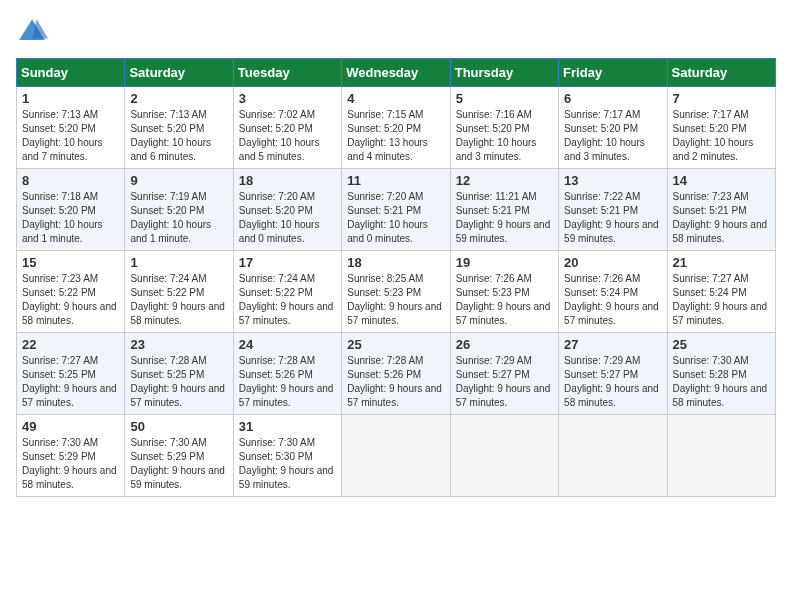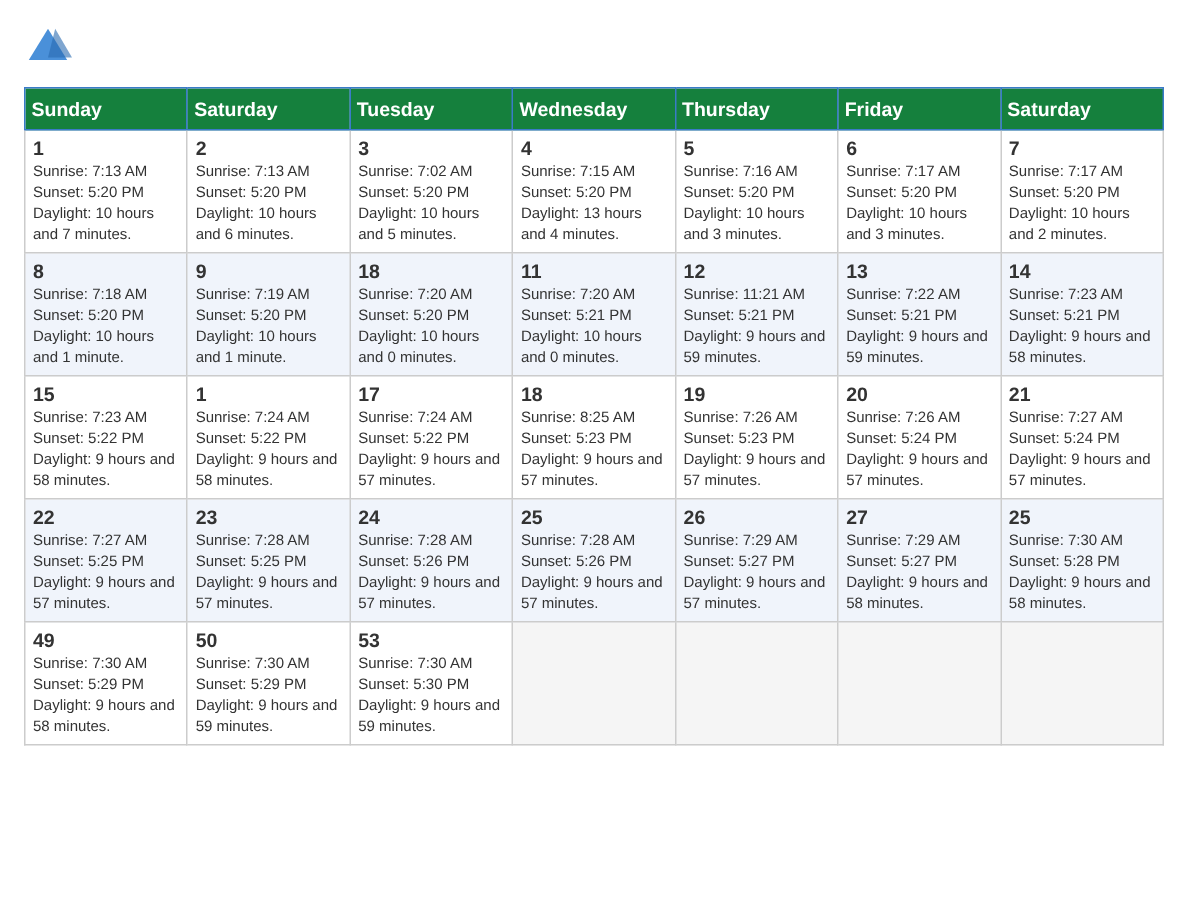--- a/index.html
+++ b/index.html
@@ -251,21 +251,21 @@
       <tr>
         <td>
           <span class="day-num">49</span>
           <div class="day-info"><span>Sunrise: 7:30 AM</span><br><span>Sunset: 5:29 PM</span><br><span>Daylight: 9 hours and 58 minutes.</span></div>
         </td>
         <td>
           <span class="day-num">50</span>
           <div class="day-info"><span>Sunrise: 7:30 AM</span><br><span>Sunset: 5:29 PM</span><br><span>Daylight: 9 hours and 59 minutes.</span></div>
         </td>
         <td>
-          <span class="day-num">53</span>
+          <span class="day-num">31</span>
           <div class="day-info"><span>Sunrise: 7:30 AM</span><br><span>Sunset: 5:30 PM</span><br><span>Daylight: 9 hours and 59 minutes.</span></div>
         </td>
         <td class="empty"></td>
         <td class="empty"></td>
         <td class="empty"></td>
         <td class="empty"></td>
       </tr>
     </tbody>
 </table>
 

